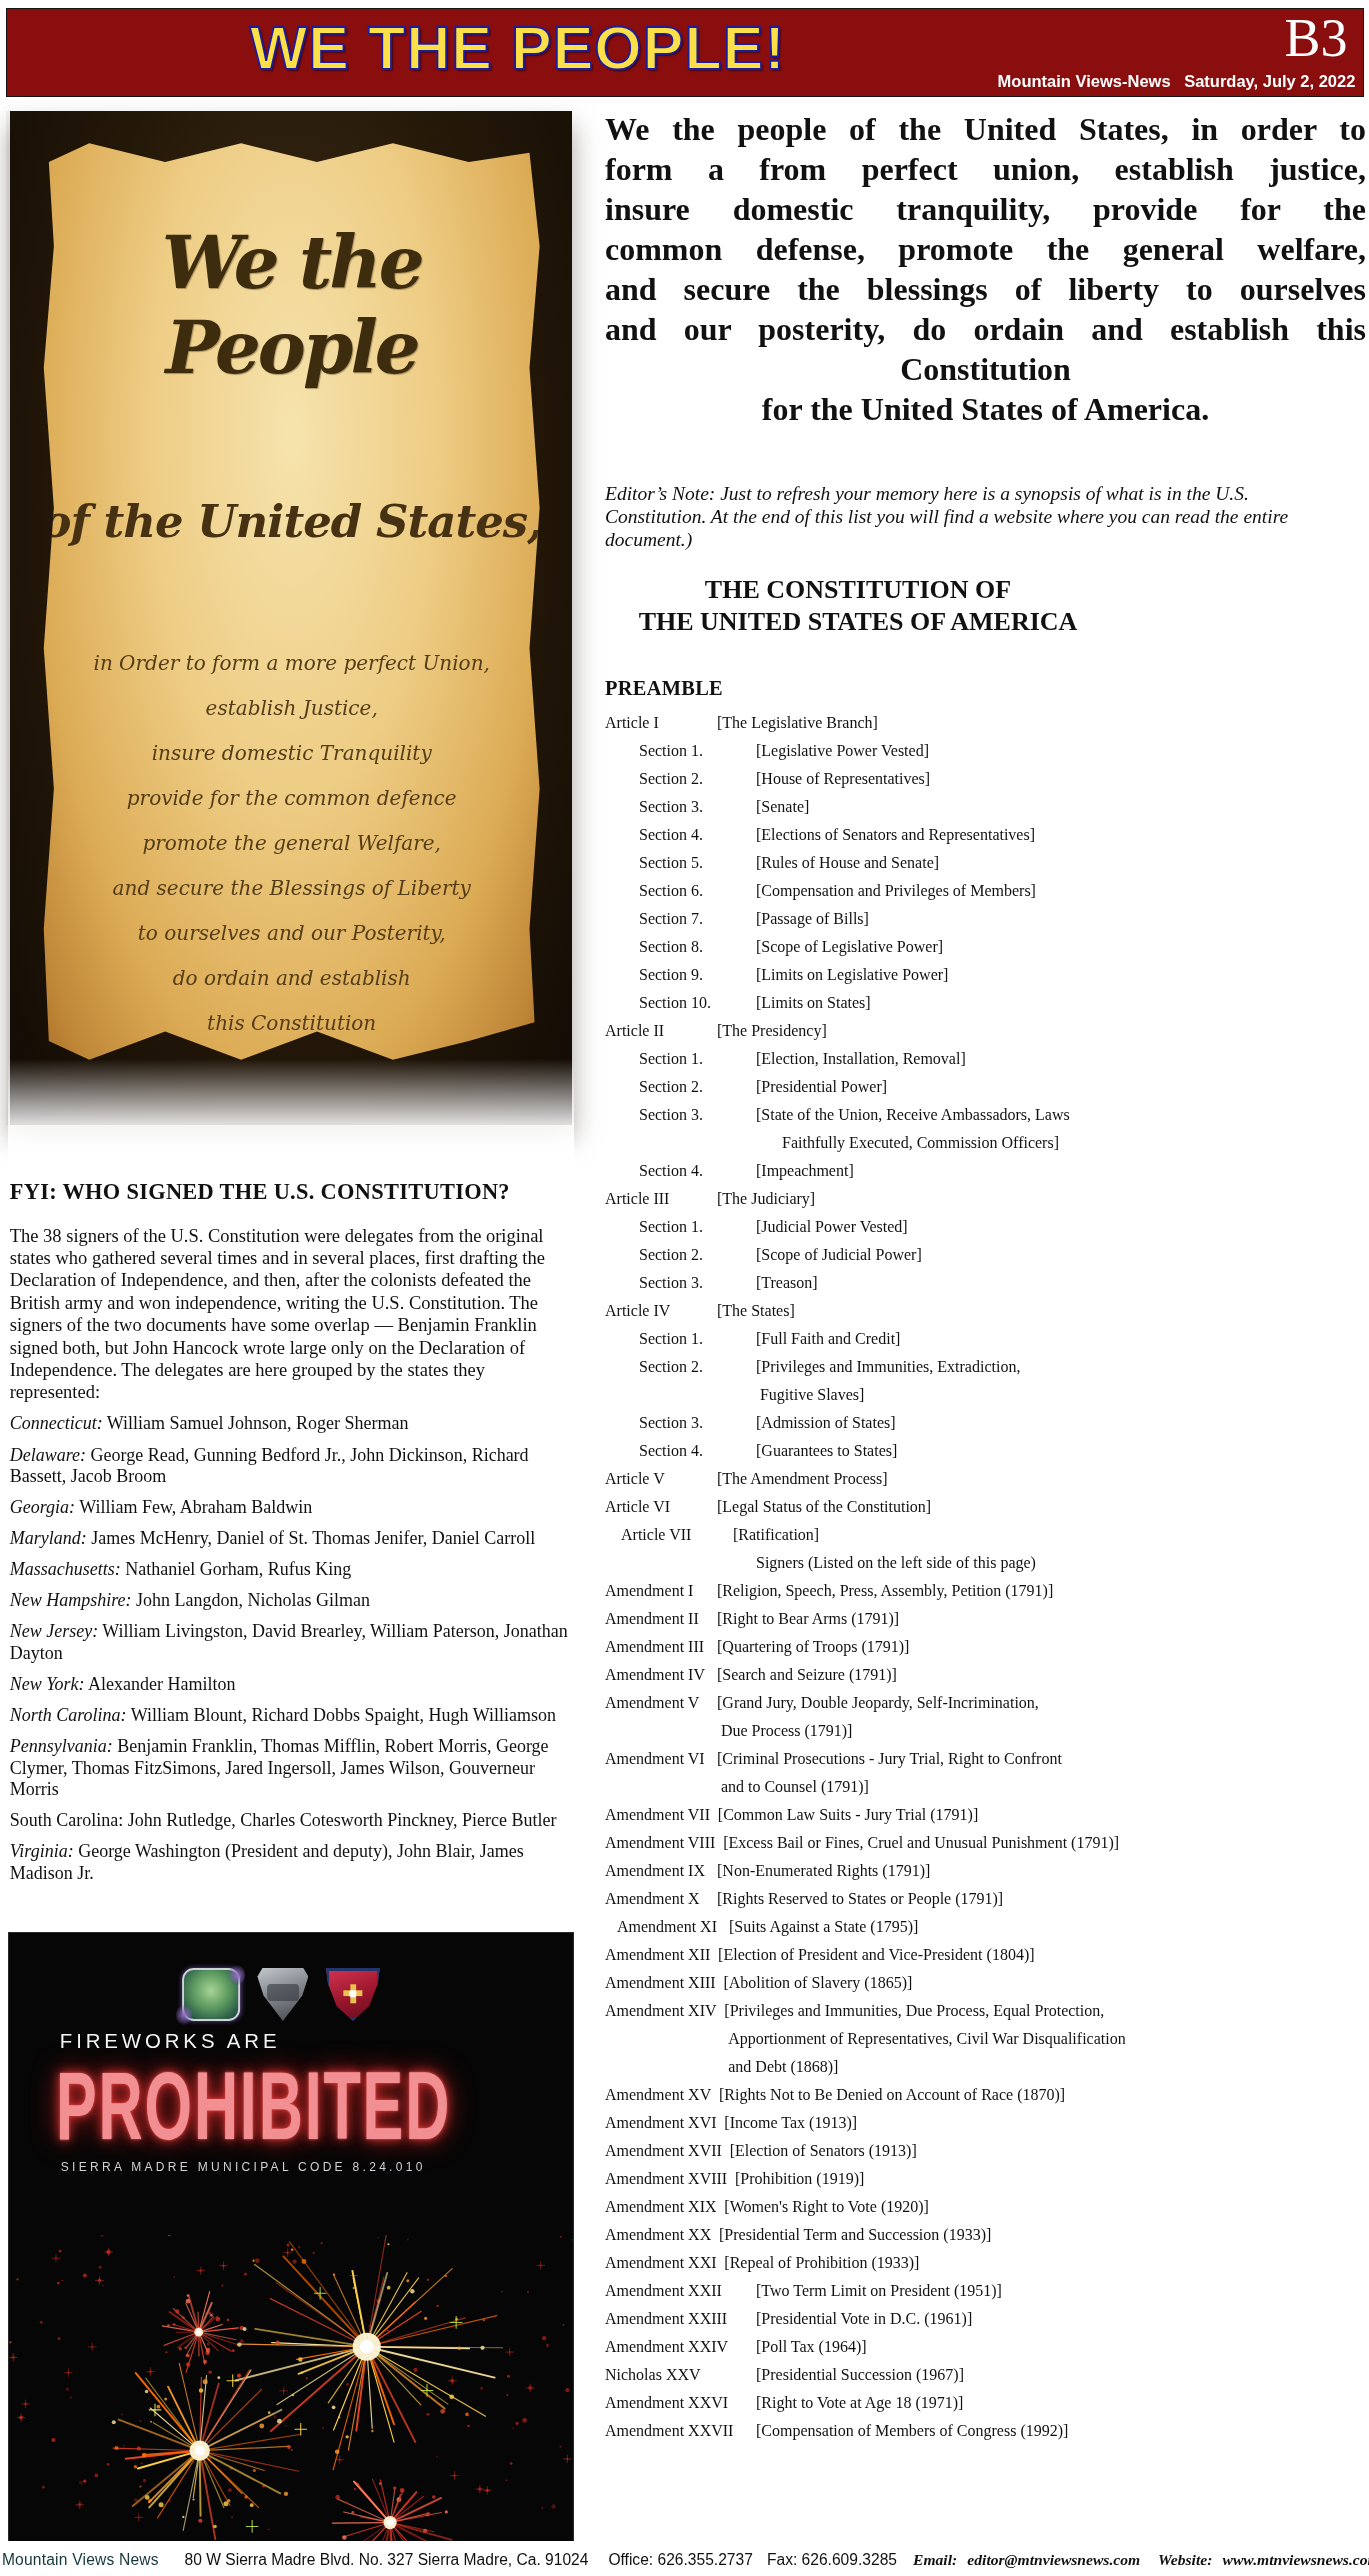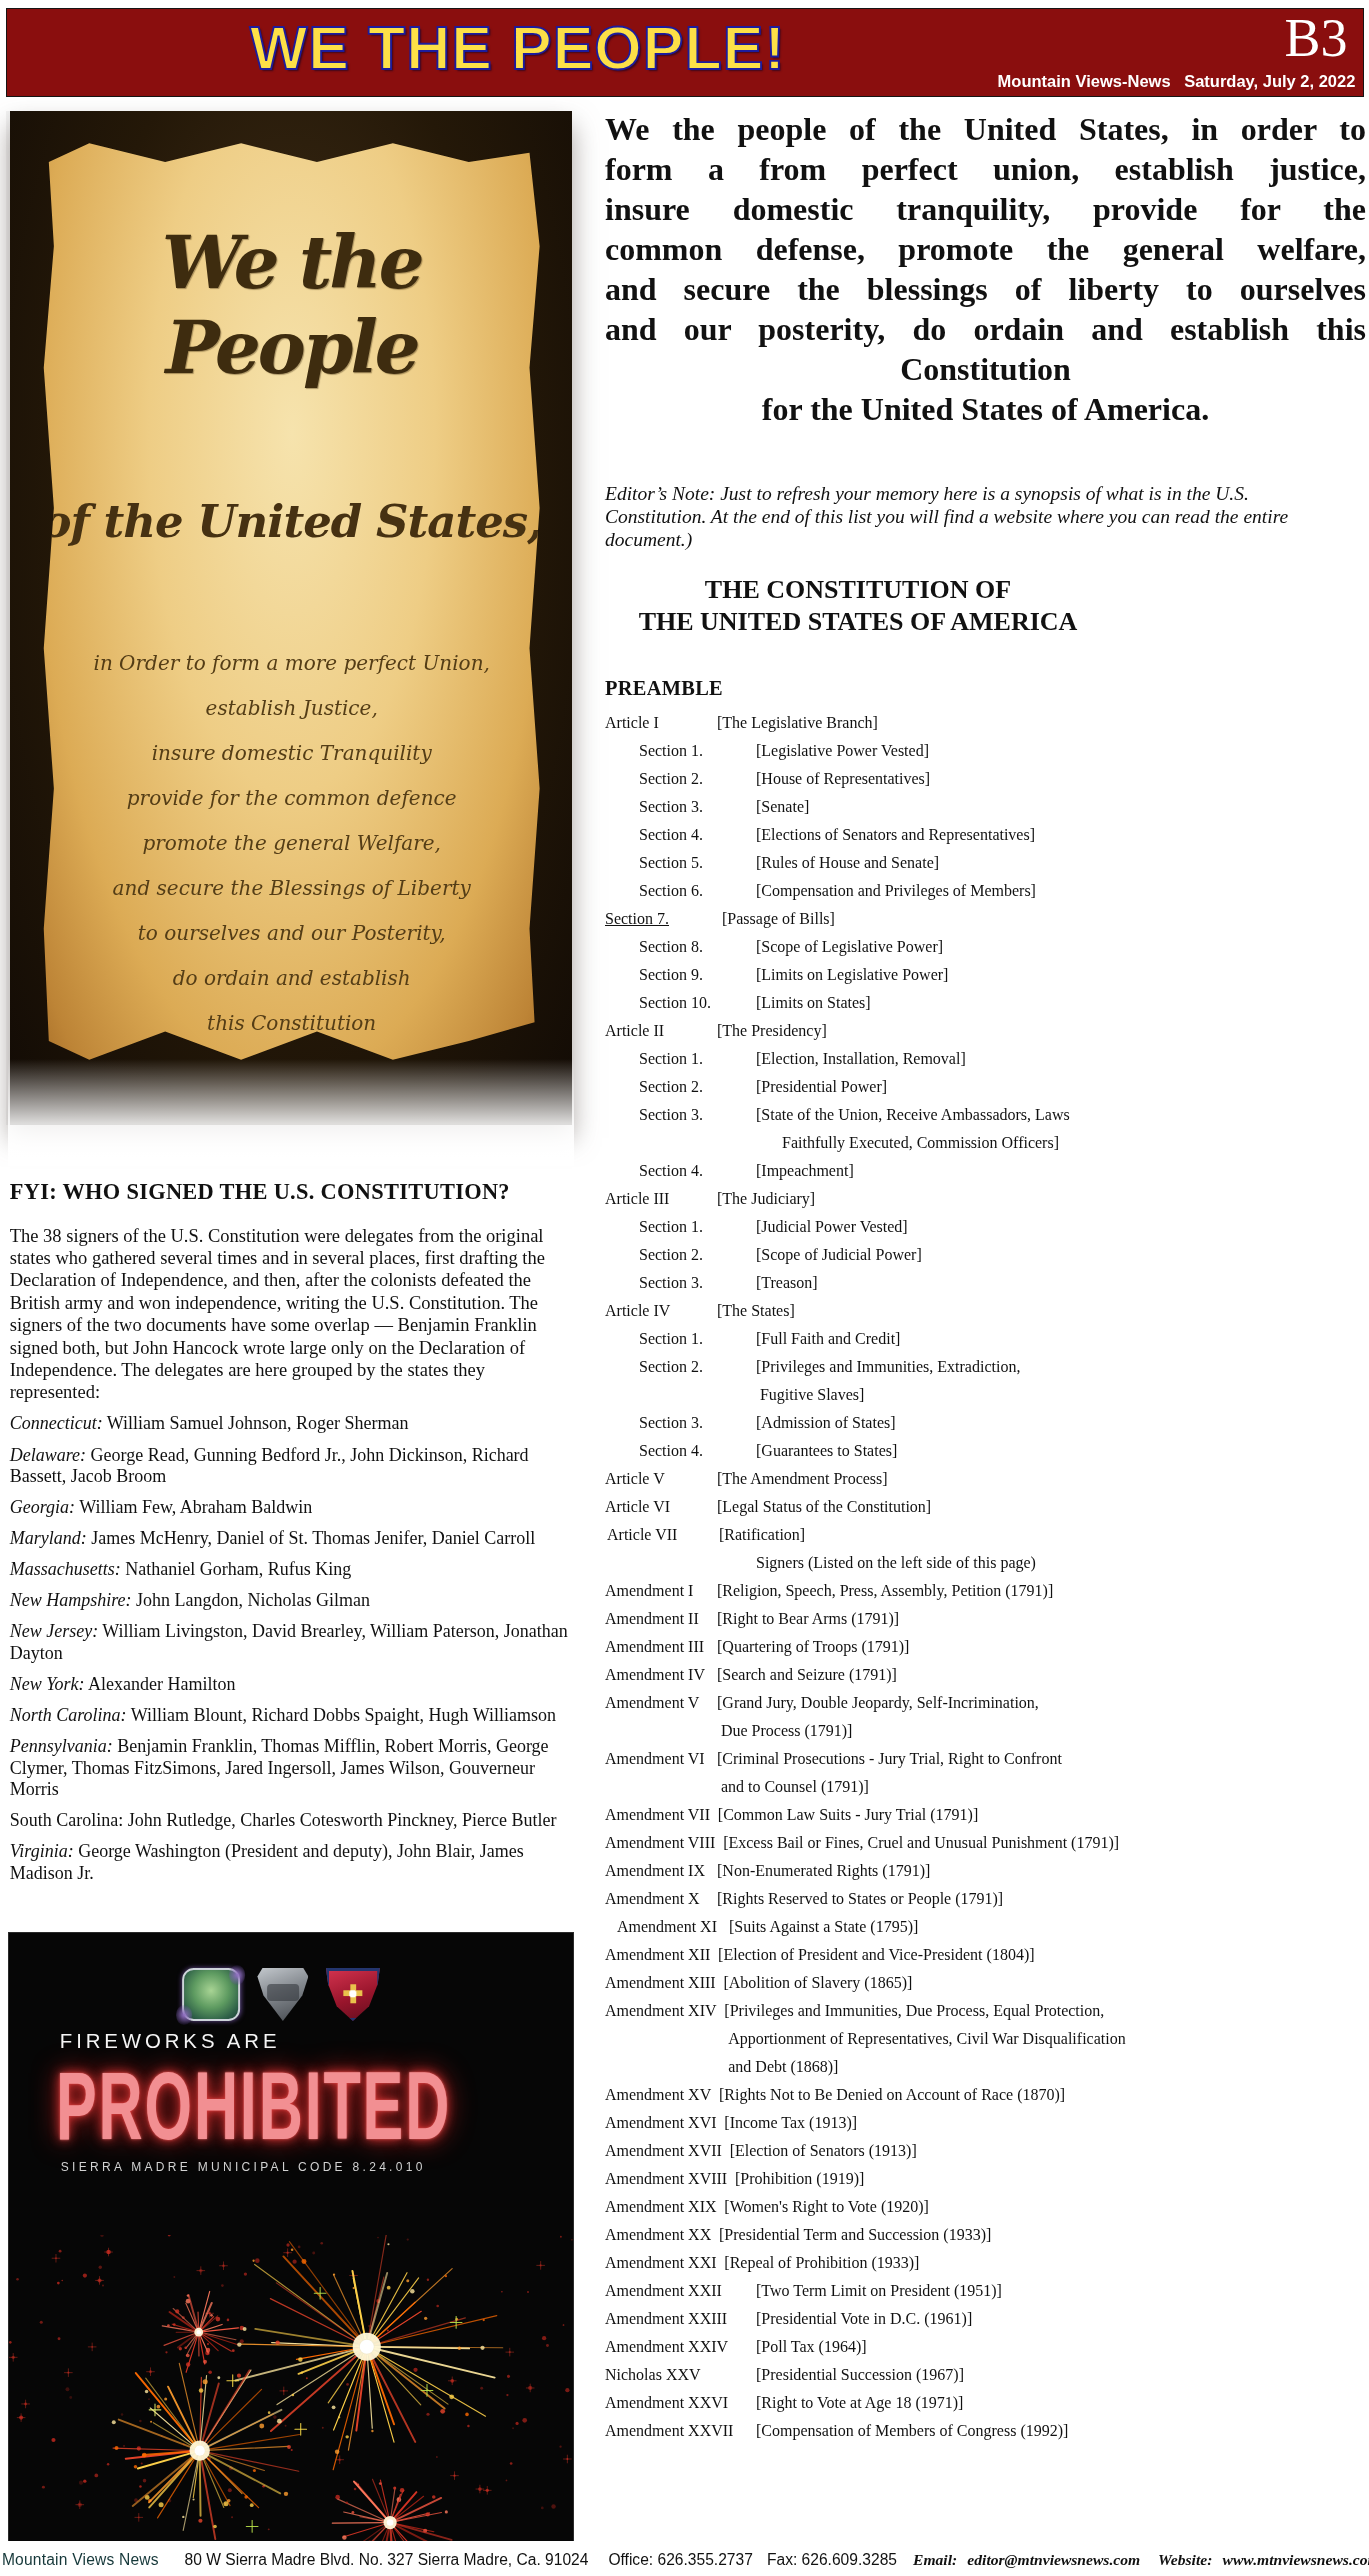--- a/index.html
+++ b/index.html
@@ -657,21 +657,21 @@
             <div>[Rules of House and Senate]</div>
           </span>
         </div>
         <div class="toc-row">
           <span class="toc-label" style="margin-left: 34px; min-width: 117px;">Section 6.</span>
           <span class="toc-desc">
             <div>[Compensation and Privileges of Members]</div>
           </span>
         </div>
         <div class="toc-row">
-          <span class="toc-label" style="min-width: 117px; text-decoration: underline;">Section 7.</span>
+          <span class="toc-label" style="margin-left: 34px; min-width: 117px;">Section 7.</span>
           <span class="toc-desc">
             <div>[Passage of Bills]</div>
           </span>
         </div>
         <div class="toc-row">
           <span class="toc-label" style="margin-left: 34px; min-width: 117px;">Section 8.</span>
           <span class="toc-desc">
             <div>[Scope of Legislative Power]</div>
           </span>
         </div>
@@ -779,21 +779,21 @@
             <div>[The Amendment Process]</div>
           </span>
         </div>
         <div class="toc-row">
           <span class="toc-label" style="margin-left: 0px; min-width: 112px;">Article VI</span>
           <span class="toc-desc">
             <div>[Legal Status of the Constitution]</div>
           </span>
         </div>
         <div class="toc-row">
-          <span class="toc-label" style="margin-left: 2px; min-width: 112px;">Article VII</span>
+          <span class="toc-label" style="margin-left: 16px; min-width: 112px;">Article VII</span>
           <span class="toc-desc">
             <div>[Ratification]</div>
           </span>
         </div>
         <div class="toc-row">
           <span class="toc-label" style="margin-left: 0px; min-width: 151px;"></span>
           <span class="toc-desc">
             <div>Signers (Listed on the left side of this page)</div>
           </span>
         </div>

